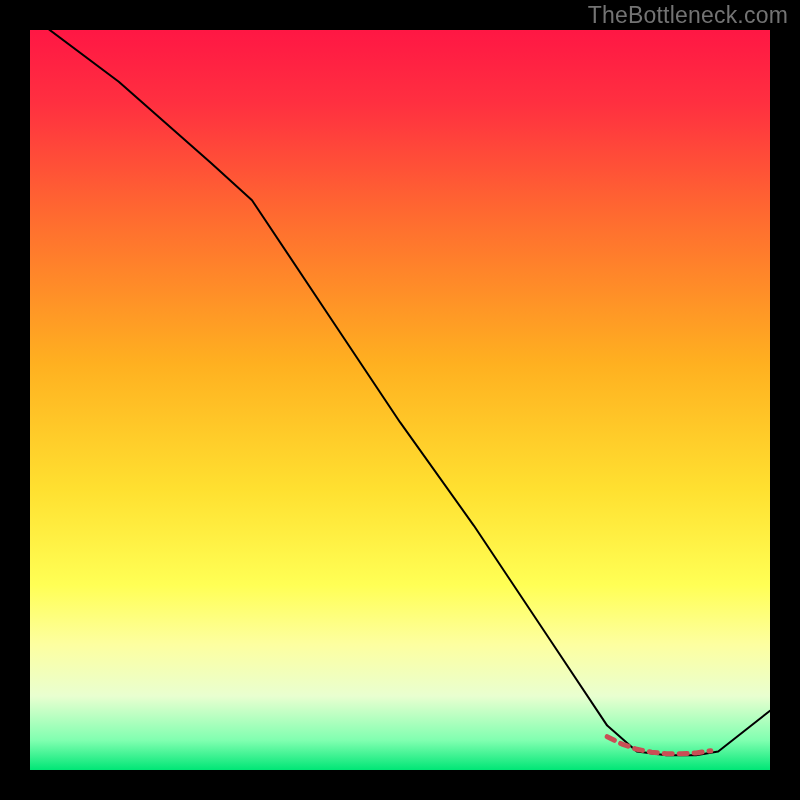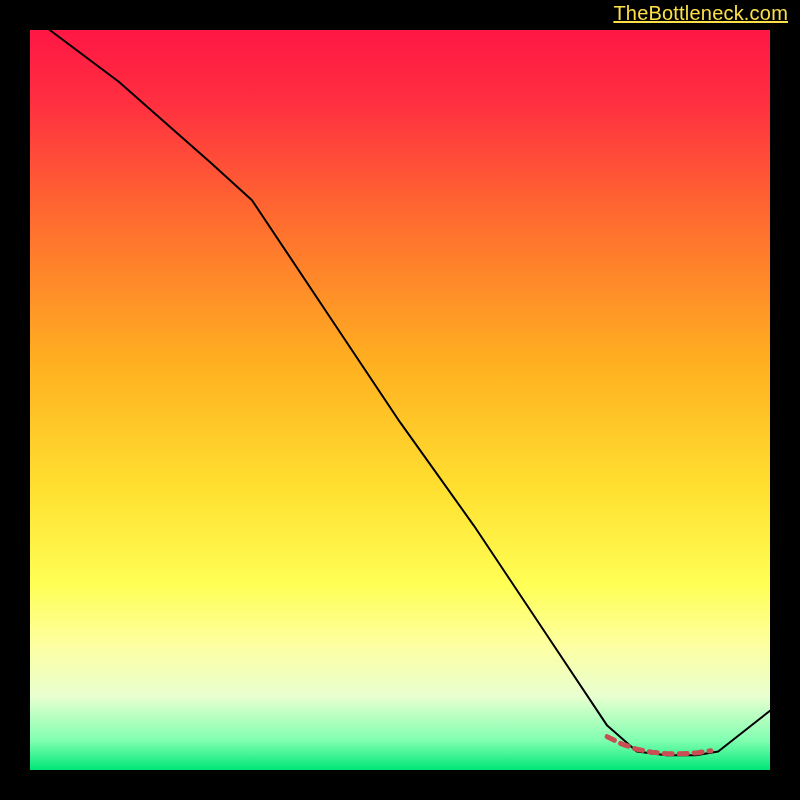--- a/index.html
+++ b/index.html
@@ -13,25 +13,24 @@
   .frame {
     position: relative;
     width: 800px;
     height: 800px;
     background: #000;
   }
   .watermark {
     position: absolute;
     top: 2px;
     right: 12px;
-    color: #fde047;
+    color: #737373;
     font-family: Arial, Helvetica, sans-serif;
-    font-size: 20px;
+    font-size: 23px;
     letter-spacing: 0.2px;
-    text-decoration: underline;
   }
   .plot-area {
     position: absolute;
     left: 30px;
     top: 30px;
     width: 740px;
     height: 740px;
   }
   .plot-area svg {
     display: block;

